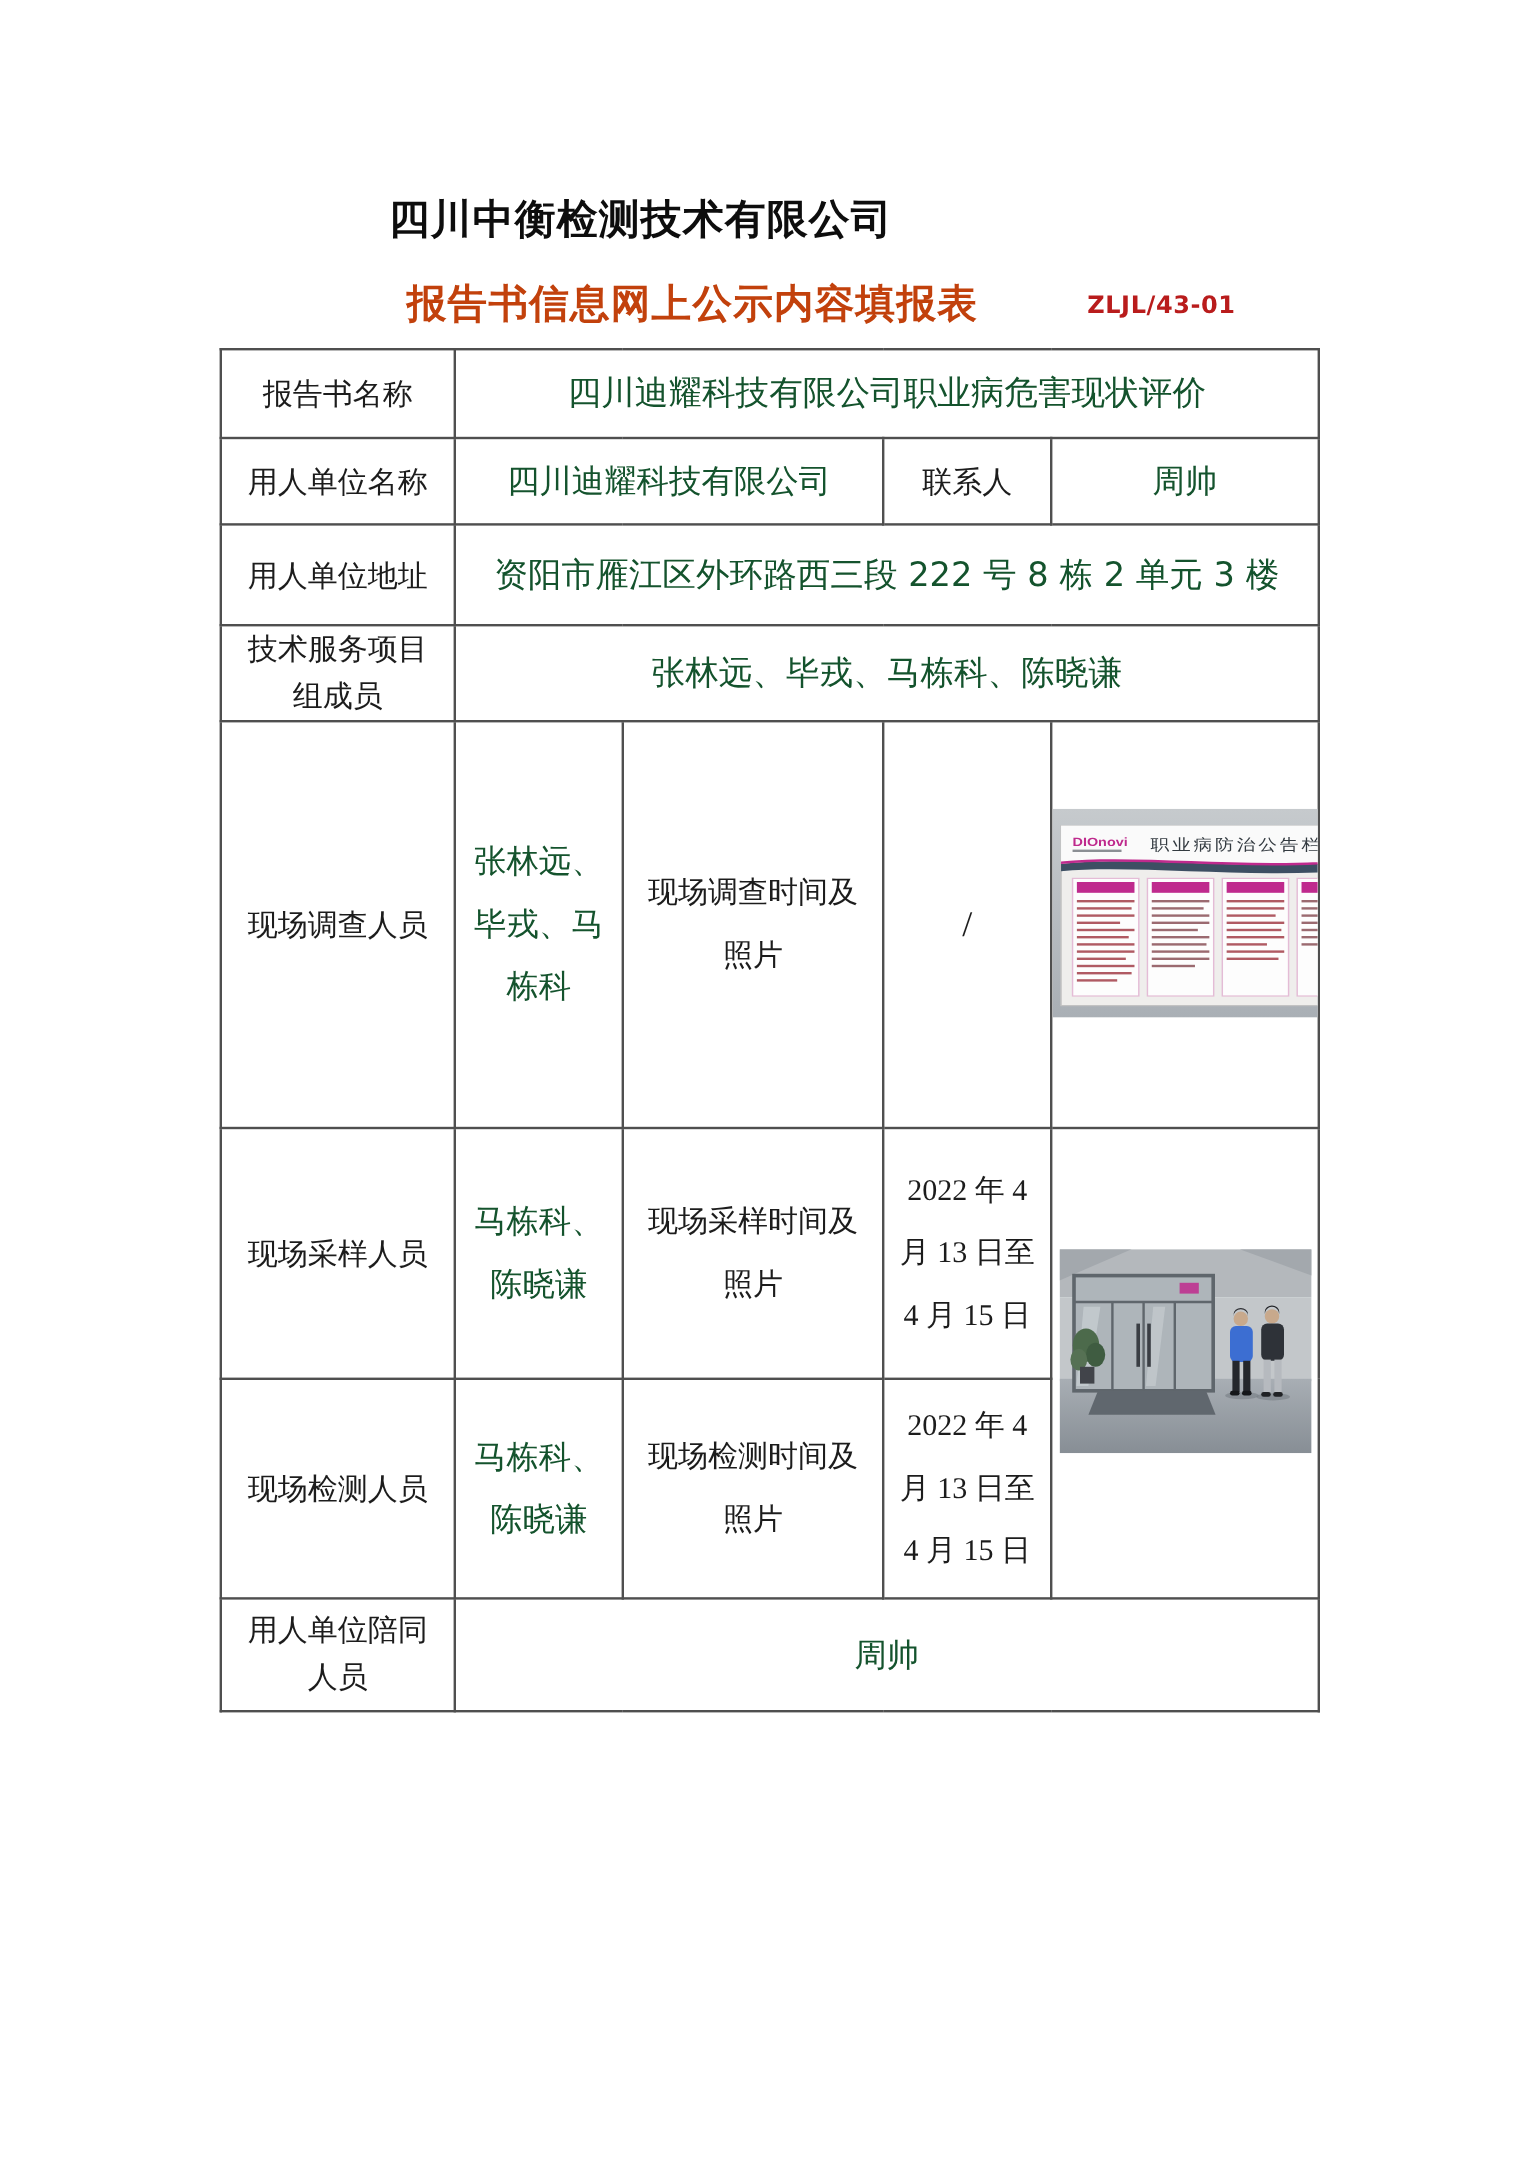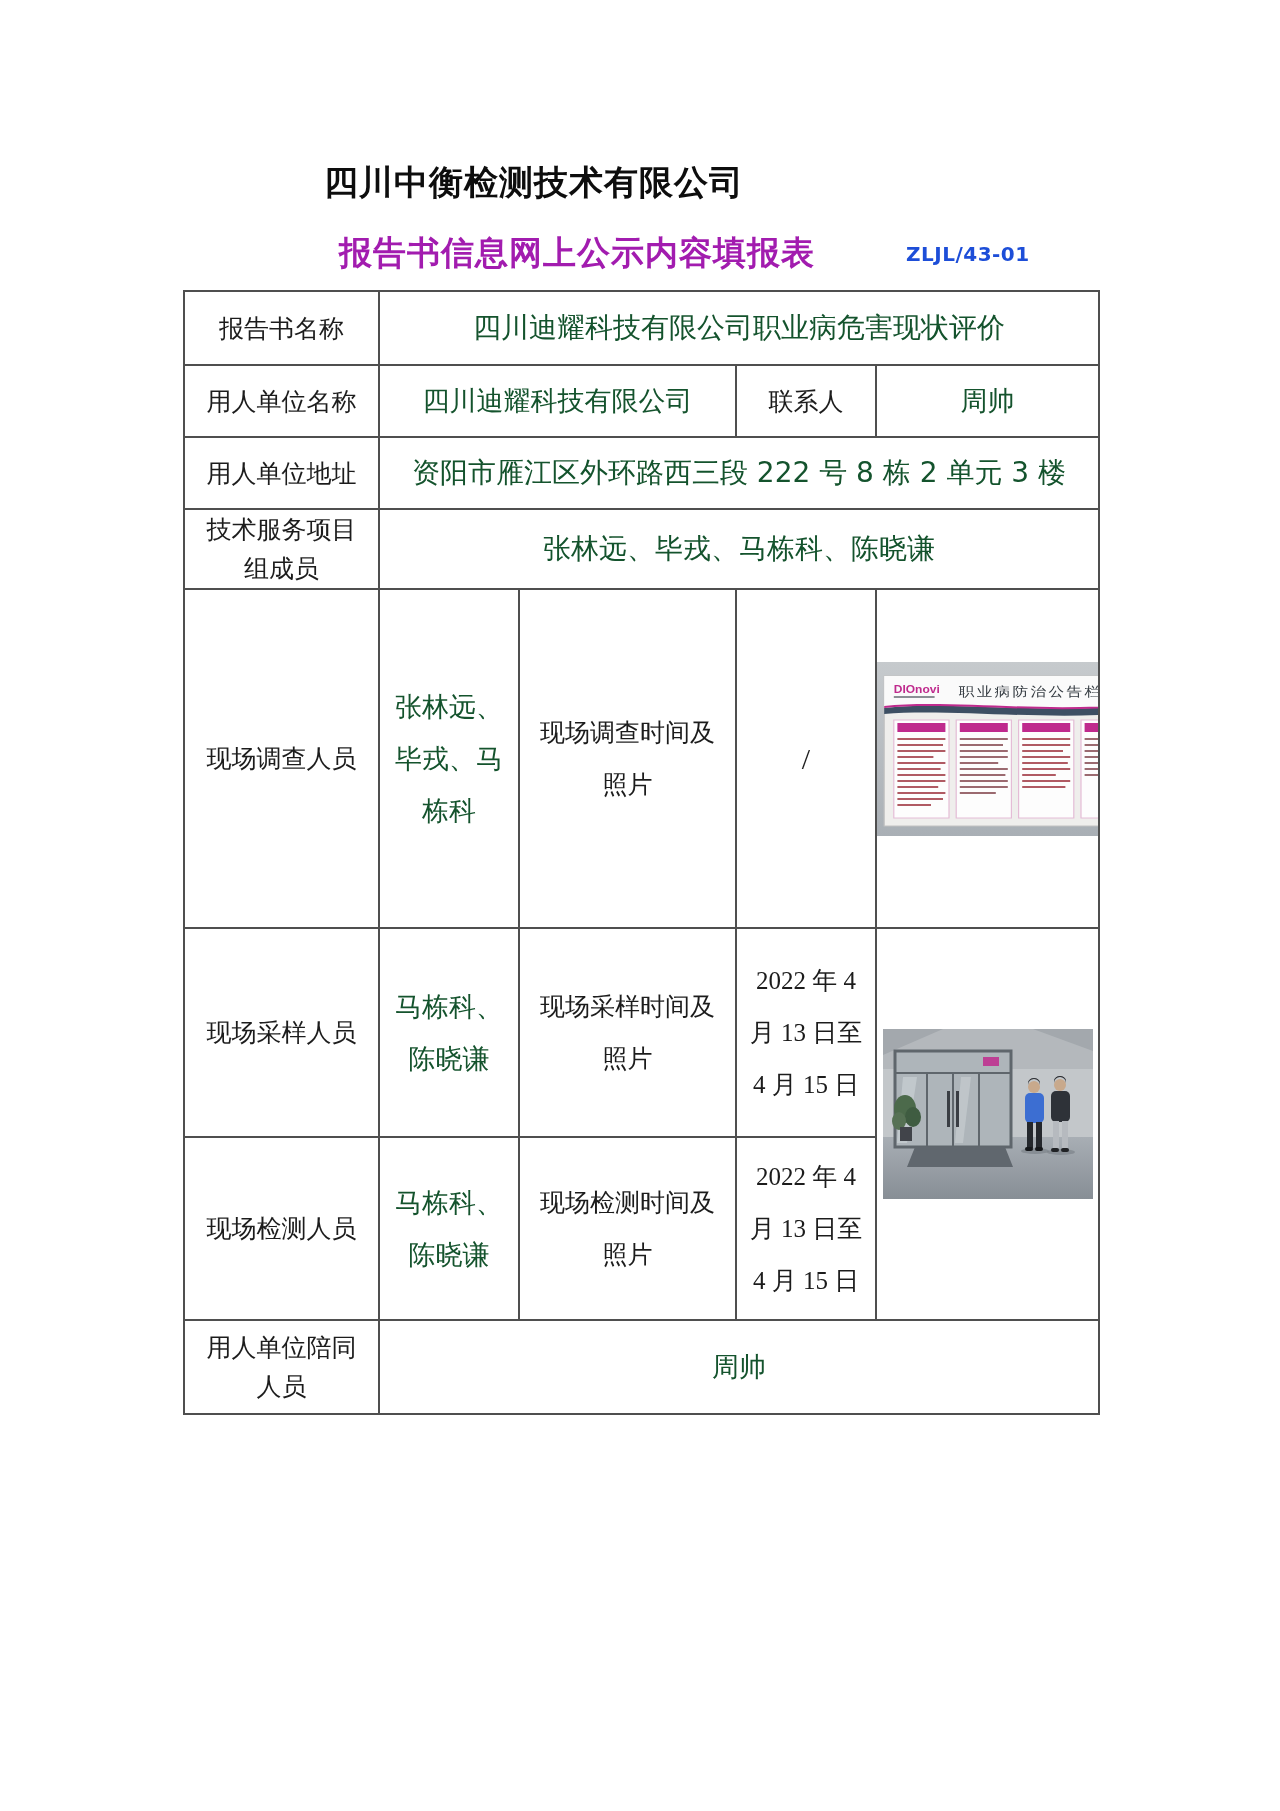--- a/index.html
+++ b/index.html
@@ -8,37 +8,37 @@
     overflow:hidden;color:#111;
     font-family:"Liberation Sans","DejaVu Sans",sans-serif;
   }
   .doc-title{
     position:absolute;top:160px;left:0;width:1068px;text-align:center;
     font-size:34px;font-weight:bold;color:#0d0d0d;
     font-family:"DejaVu Sans","Liberation Sans",sans-serif;letter-spacing:1px;
   }
   .doc-subtitle{
     position:absolute;top:231px;left:577px;transform:translateX(-50%);
-    font-size:33px;font-weight:bold;white-space:nowrap;color:#a21caf;
+    font-size:33px;font-weight:bold;white-space:nowrap;color:#c2410c;
     font-family:"DejaVu Sans","Liberation Sans",sans-serif;letter-spacing:1px;
   }
   .form-code{
     position:absolute;top:242px;left:906px;font-size:20px;font-weight:bold;
-    color:#1d4ed8;letter-spacing:.5px;
+    color:#b91c1c;letter-spacing:.5px;
     font-family:"DejaVu Sans","Liberation Sans",sans-serif;
   }
   table.form-table{
     position:absolute;left:183px;top:290px;width:915px;
     border-collapse:collapse;table-layout:fixed;padding-left:37px;
   }
   .form-table td{
     border:2px solid #4f4f4f;text-align:center;vertical-align:middle;
     padding:0;overflow:hidden;
   }
-  .h74{height:74px}.h72{height:72px}.h76{height:72px}.h96{height:72px}
+  .h74{height:74px}.h72{height:72px}.h76{height:84px}.h96{height:72px}
   .h339{height:339px}.h209{height:209px}.h183{height:183px}.h112{height:94px}
   .lbl{
     font-family:"Liberation Serif","DejaVu Serif",serif;
     font-size:25px;font-weight:400;color:#1c1c1c;
   }
   .lbl .ln{line-height:39px;}
   .val{
     font-family:"DejaVu Sans","Liberation Sans",sans-serif;
     font-weight:normal;font-size:27px;color:#14532d;
   }

